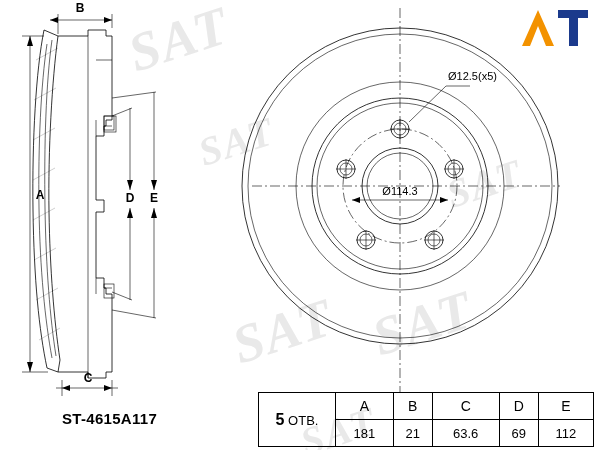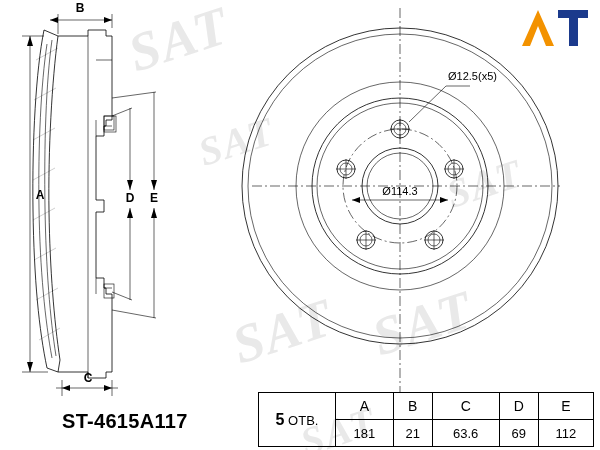--- a/index.html
+++ b/index.html
@@ -33,21 +33,21 @@
     position: absolute;
     right: 8px;
     top: 6px;
     width: 74px;
     height: 44px;
   }
   .part-number {
     position: absolute;
     left: 62px;
     top: 410px;
-    font-size: 20px;
+    font-size: 15px;
     font-weight: bold;
     letter-spacing: 0.3px;
     color: #000;
   }
   
   .spec-table {
     position: absolute;
     left: 258px;
     top: 392px;
     width: 336px;

